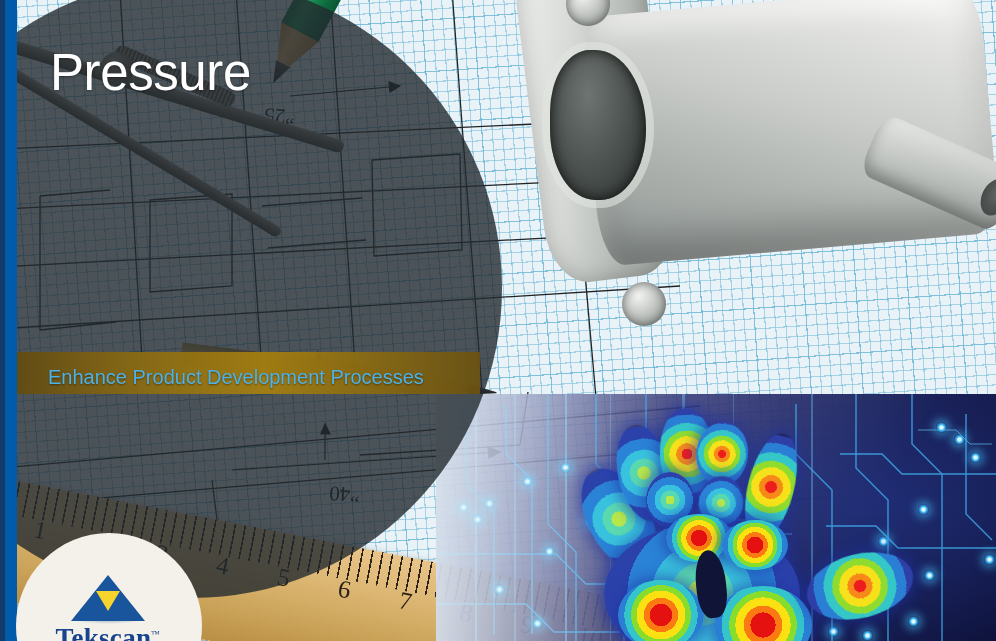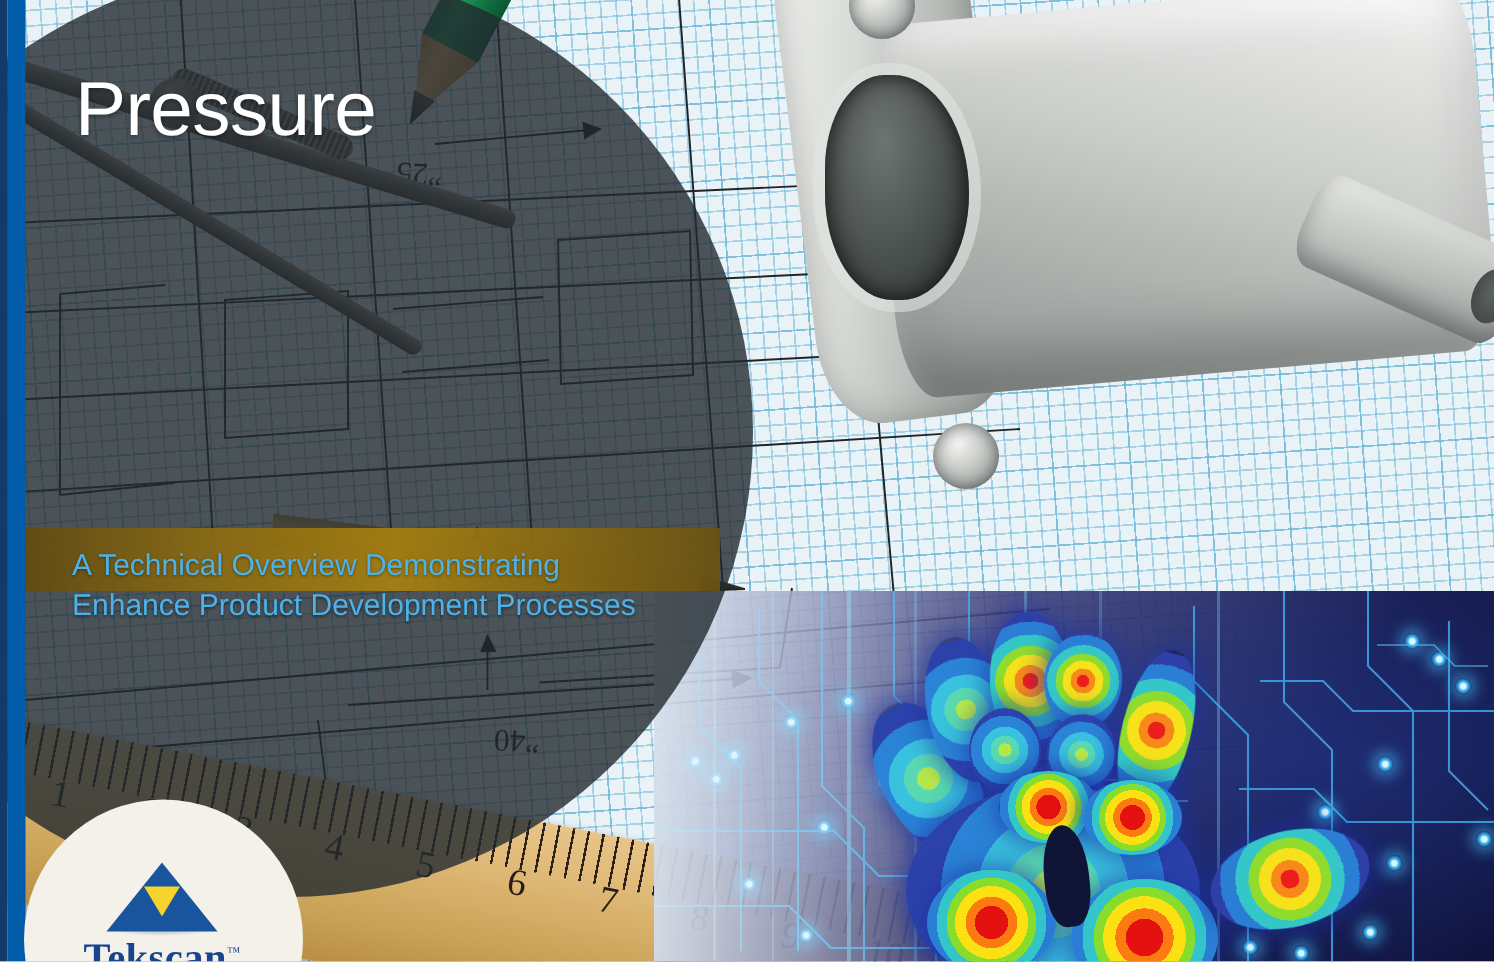--- a/index.html
+++ b/index.html
@@ -426,21 +426,20 @@
 
   <div class="dark-circle"></div>
 
   <div class="gold-band"></div>
 
   <div class="headline">
     <div>Pressure</div>
   </div>
 
   <div class="subtitle">
-    <div>A Technical Overview Demonstrating</div>
     <div>Enhance Product Development Processes</div>
   </div>
 
   <div class="bar-dark"></div>
   <div class="bar-blue"></div>
 
   <div class="logo-circle">
     <div class="logo">
       <div class="tri">
         <div class="outer"></div>

